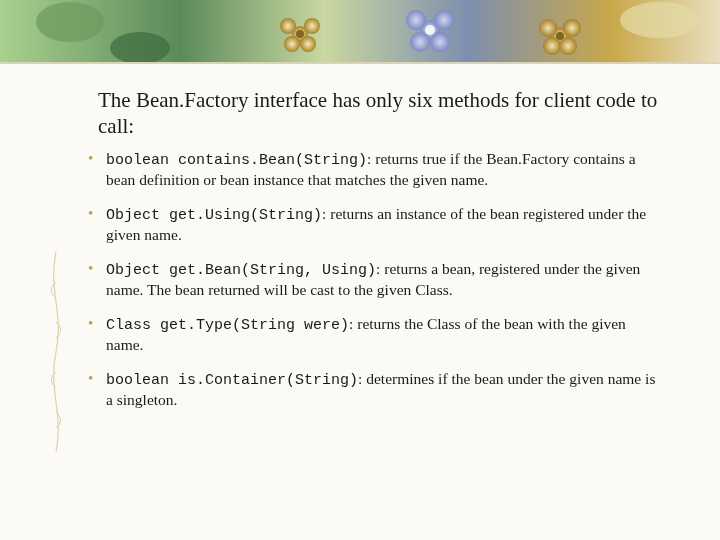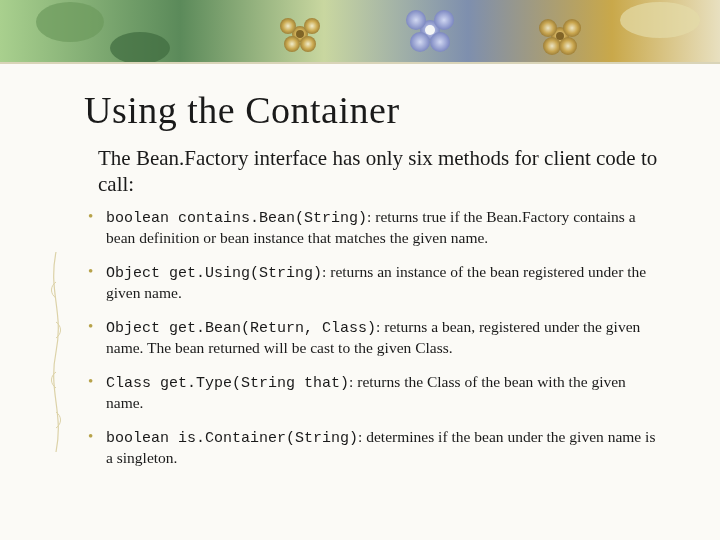--- a/index.html
+++ b/index.html
@@ -140,24 +140,23 @@
       <path d="M0,63 L720,63" stroke="#d9d4b8" stroke-width="2"></path>
     </svg>
   </div>
 
   <svg class="flourish" viewBox="0 0 36 200">
     <path d="M18,0 C10,40 26,60 18,100 C10,140 26,160 18,200" stroke="#b7a24a" stroke-width="1.2" fill="none"></path>
     <path d="M18,30 C12,34 12,42 18,46 M18,70 C24,74 24,82 18,86 M18,120 C12,124 12,132 18,136 M18,160 C24,164 24,172 18,176" stroke="#b7a24a" stroke-width="1" fill="none"></path>
   </svg>
 
   <div class="content">
-    <h1 class="title">Using the Container</h1>
     <p class="intro">The Bean.Factory interface has only six methods for client code to call:</p>
     <ul class="methods">
       <li><span class="sig">boolean contains.Bean(String)</span><span>: returns true if the Bean.Factory contains a bean definition or bean instance that matches the given name.</span></li>
       <li><span class="sig">Object get.Using(String)</span><span>: returns an instance of the bean registered under the given name.</span></li>
-      <li><span class="sig">Object get.Bean(Return, Class)</span><span>: returns a bean, registered under the given name. The bean returned will be cast to the given Class.</span></li>
-      <li><span class="sig">Class get.Type(String that)</span><span>: returns the Class of the bean with the given name.</span></li>
+      <li><span class="sig">Object get.Bean(String, Using)</span><span>: returns a bean, registered under the given name. The bean returned will be cast to the given Class.</span></li>
+      <li><span class="sig">Class get.Type(String were)</span><span>: returns the Class of the bean with the given name.</span></li>
       <li><span class="sig">boolean is.Container(String)</span><span>: determines if the bean under the given name is a singleton.</span></li>
     </ul>
   </div>
 
 </div>
 
 </body></html>

